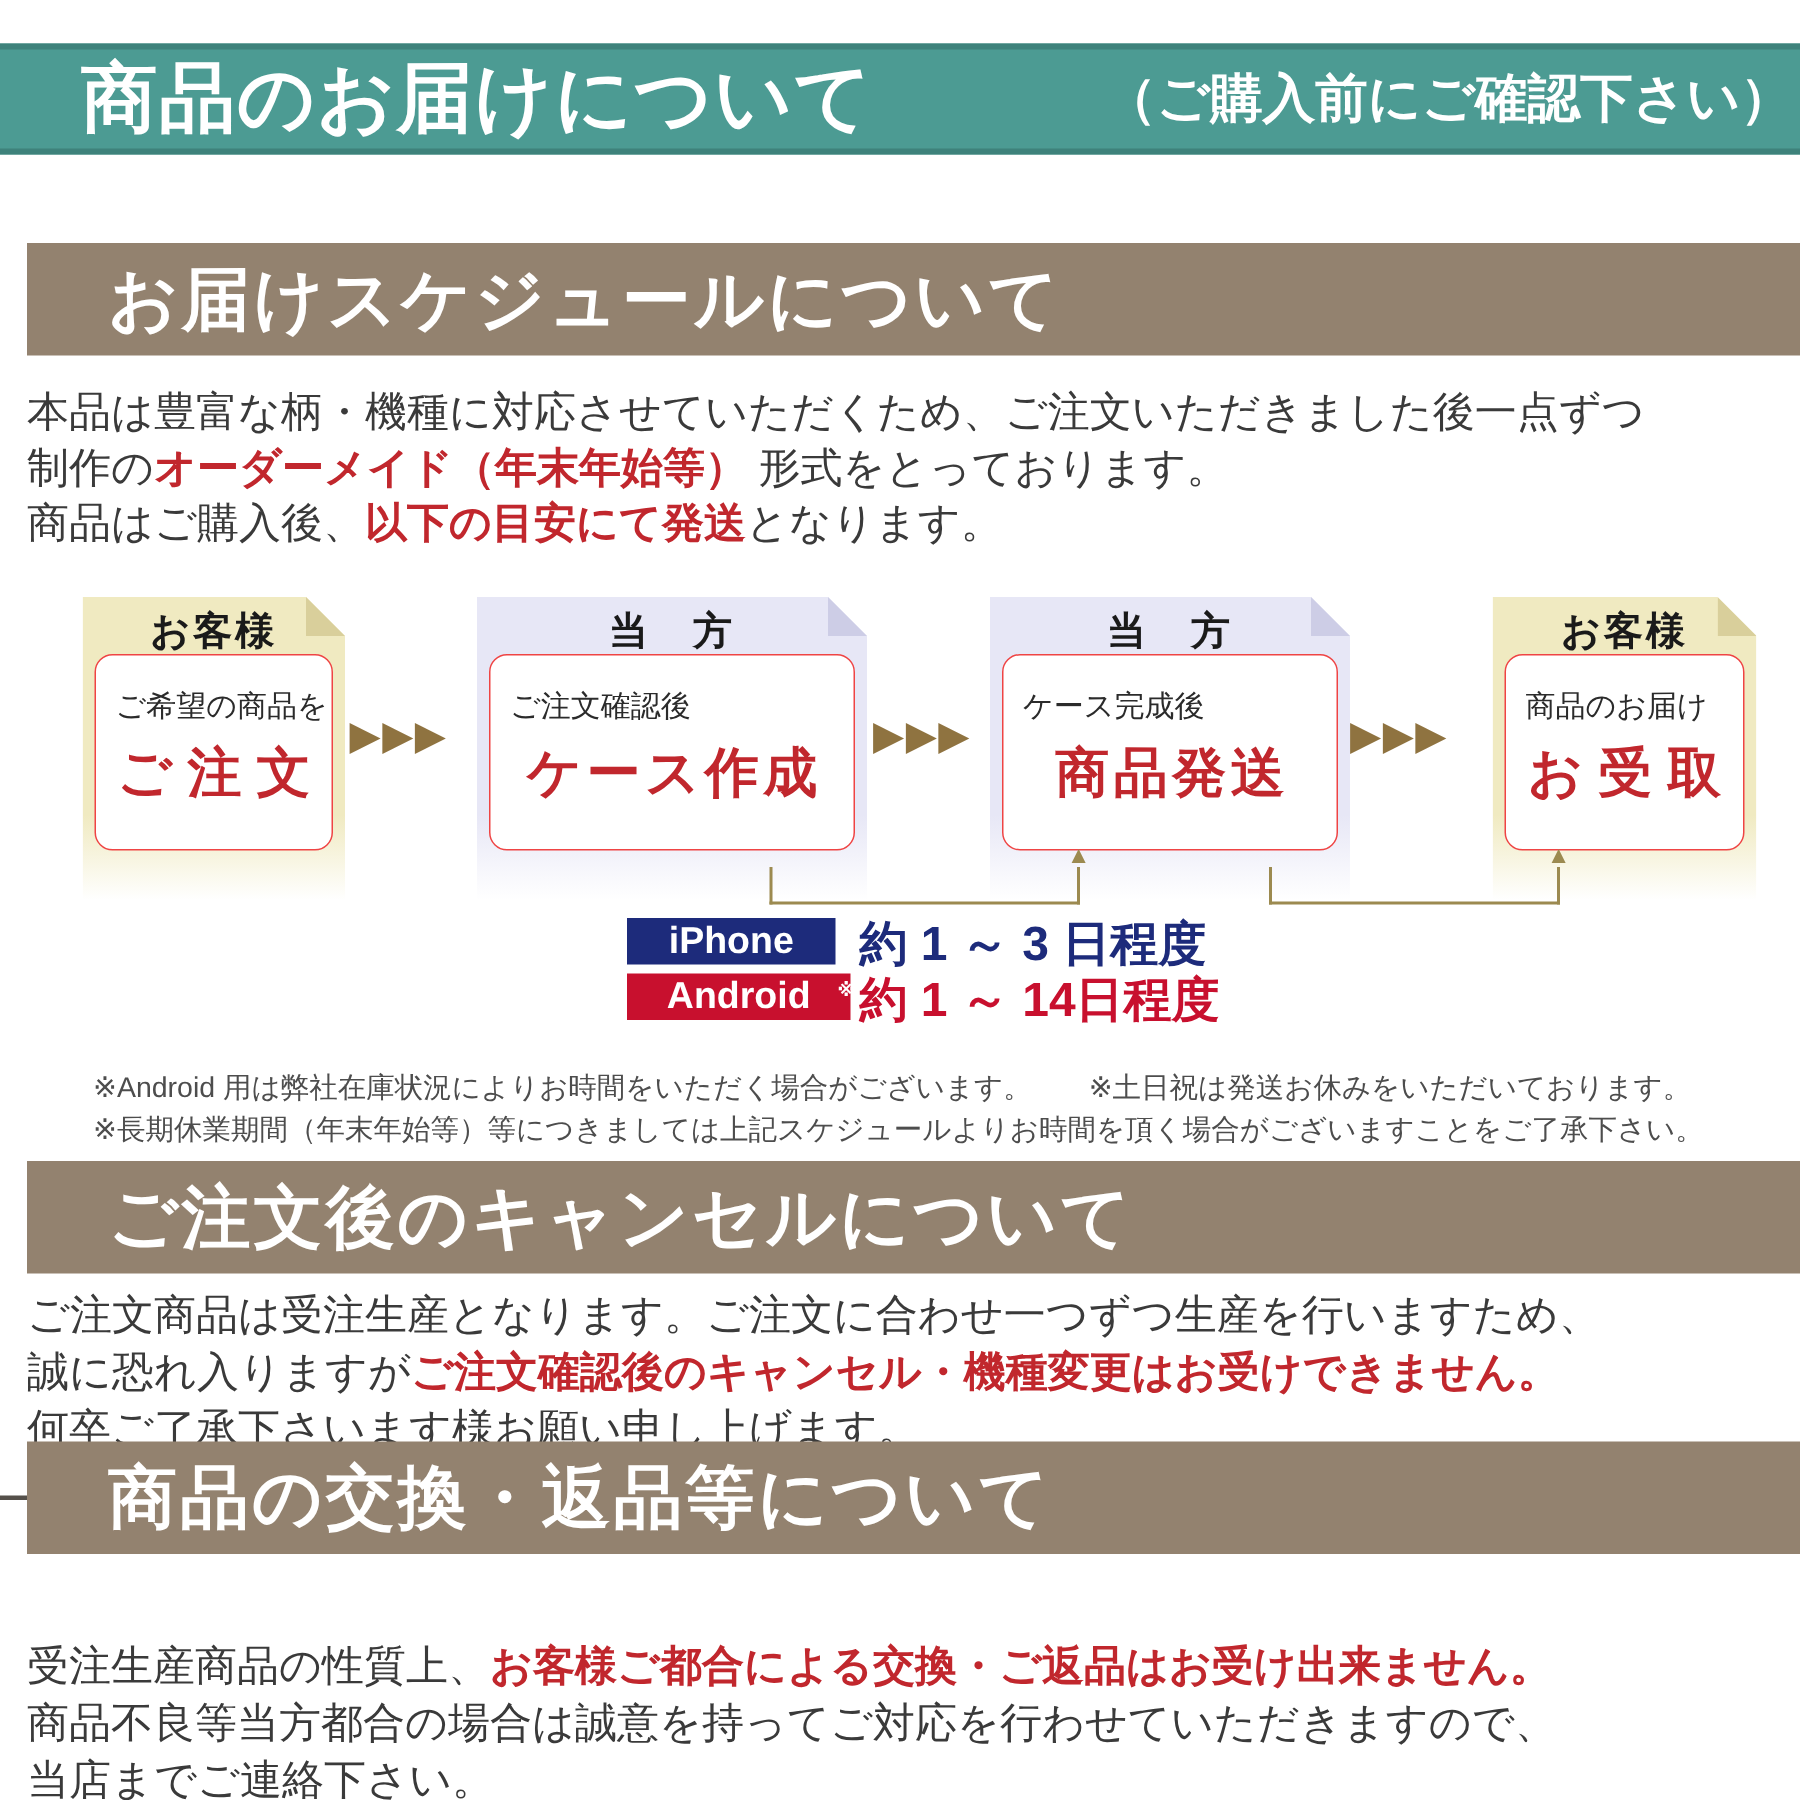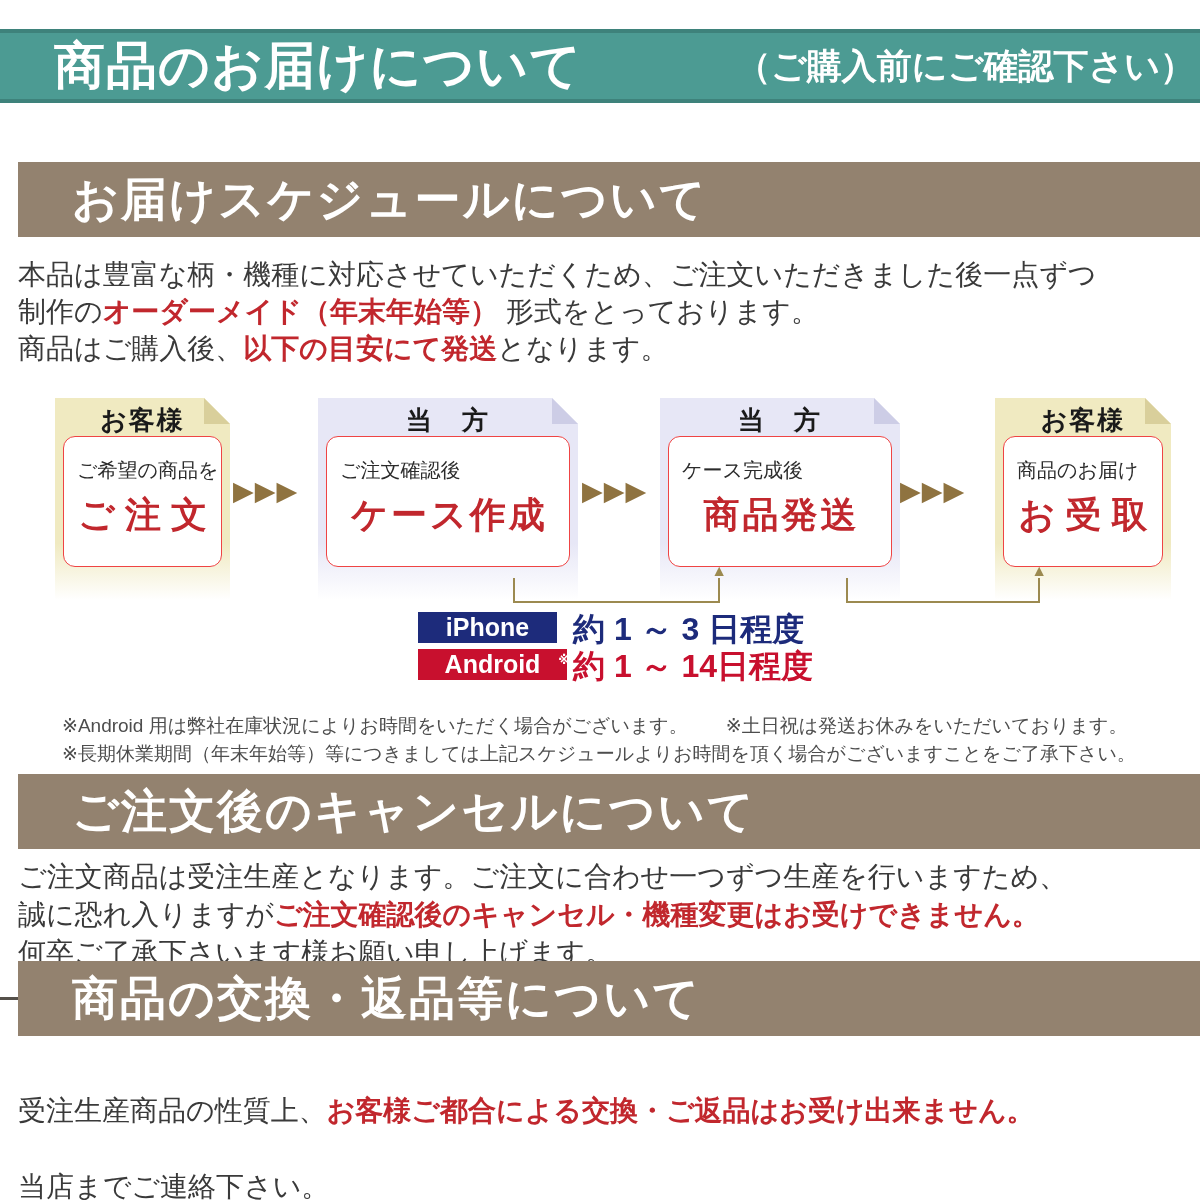--- a/index.html
+++ b/index.html
@@ -182,17 +182,17 @@
     <span>ご注文商品は受注生産となります。ご注文に合わせ一つずつ生産を行いますため、</span><br>
     <span>誠に恐れ入りますが</span><span class="em">ご注文確認後のキャンセル・機種変更はお受けできません。</span><br>
     <span>何卒ご了承下さいます様お願い申し上げます。</span>
   </div>
 
   <div class="divider"></div>
 
   <div class="section-bar" id="bar-returns">商品の交換・返品等について</div>
   <div class="para" id="para-returns">
     <span>受注生産商品の性質上、</span><span class="em">お客様ご都合による交換・ご返品はお受け出来ません。</span><br>
-    <br>
+    <span>商品不良等当方都合の場合は誠意を持ってご対応を行わせていただきますので、</span><br>
     <span>当店までご連絡下さい。</span>
   </div>
 
 </div>
 
 </body></html>

